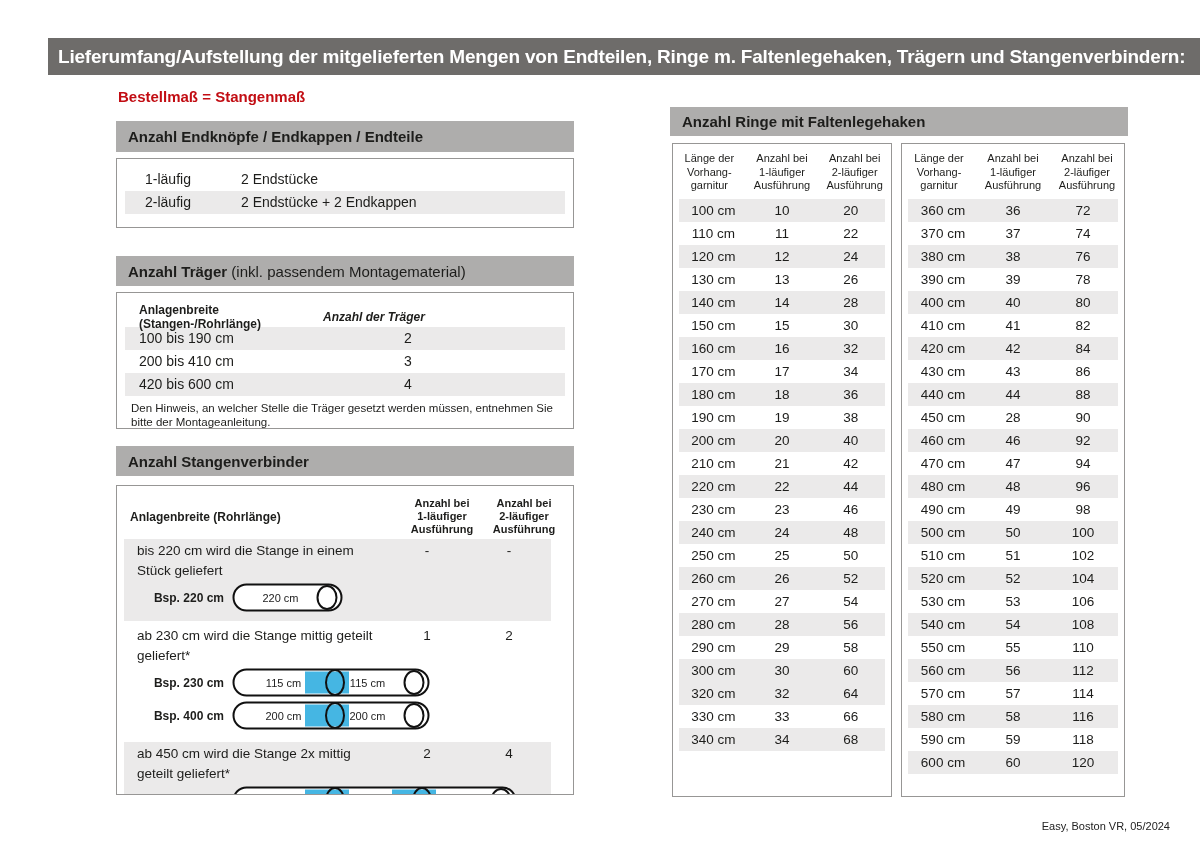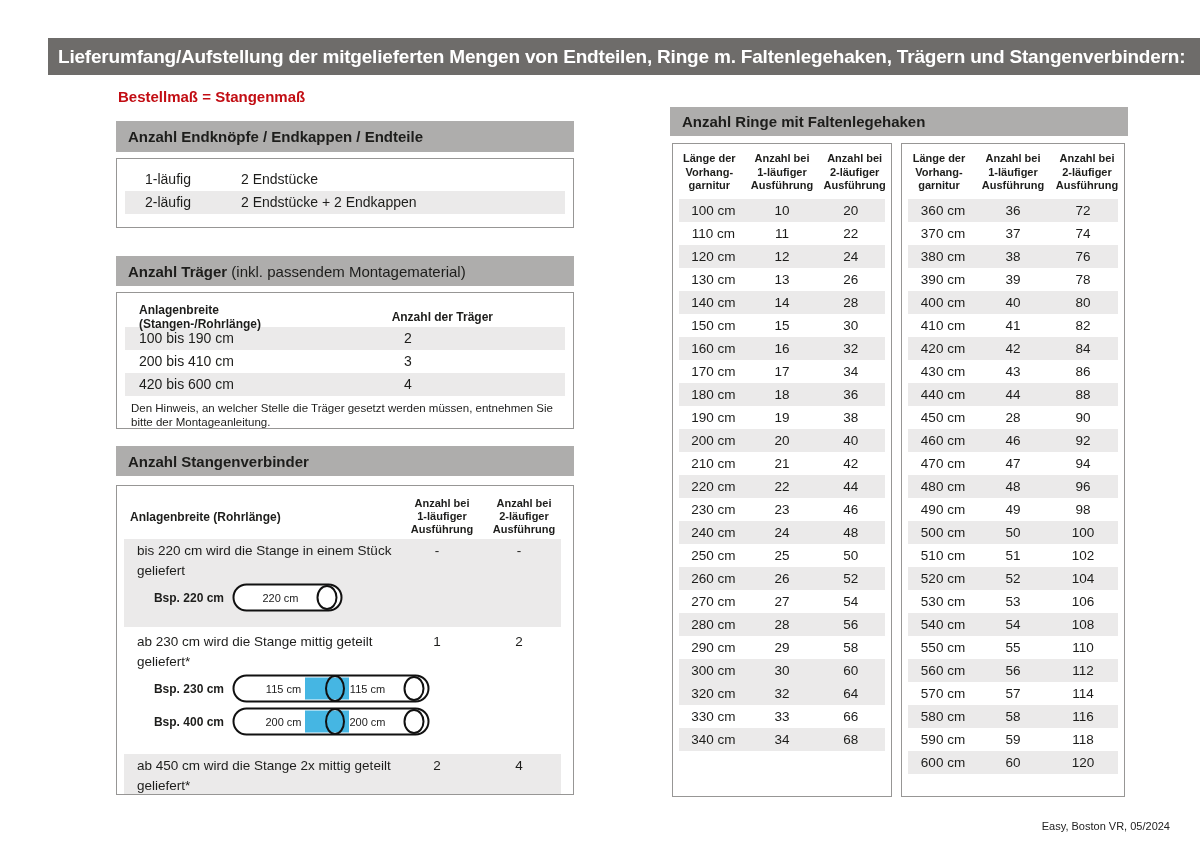--- a/index.html
+++ b/index.html
@@ -40,44 +40,44 @@
   .ringbox2{left:901px;top:143px;width:224px;height:654px;}
 
   
   .et-row{display:grid;grid-template-columns:96px 1fr;height:23px;line-height:23px;
     margin:0 8px;padding-left:20px;font-size:14px;}
   .et-row.stripe{background:var(--stripe);}
 
   
   .tg-head{display:grid;grid-template-columns:1fr 170px;padding:2px 80px 4px 22px;
     font-size:12px;font-weight:bold;height:26px;align-items:center;}
-  .tg-head .tc{text-align:right;}
+  .tg-head .tc{text-align:left;font-style:italic;}
   .tg-row{display:grid;grid-template-columns:1fr 170px;height:23px;line-height:23px;
     margin:0 8px;padding-left:14px;padding-right:72px;font-size:14px;}
   .tg-row.stripe{background:var(--stripe);}
   .tg-c2{text-align:center;}
   .tg-note{font-size:11.5px;line-height:14px;padding:5px 14px 0 14px;}
 
   
   .vb-head{display:grid;grid-template-columns:1fr 80px 84px;padding:8px 7px 0 7px;height:53px;
     align-items:center;}
   .vb-col-label{font-size:12px;font-weight:bold;padding-left:6px;}
   .vb-ch{font-size:11px;font-weight:bold;text-align:center;white-space:pre-line;line-height:13px;}
-  .vb-sec{margin:0 12px 3px 7px;padding:2px 0 13px 0;}
+  .vb-sec{margin:0 22px 3px 7px;padding:2px 0 7px 0;}
   .vb-sec.shaded{background:var(--stripe);}
   .vb-row{display:grid;grid-template-columns:1fr 80px 84px;font-size:13.5px;line-height:20px;}
   .vb-text{padding-left:13px;}
   .vb-val{text-align:center;}
   .rod-line{display:flex;align-items:center;height:33px;padding-left:12px;}
   .rod-label{width:88px;text-align:right;font-weight:bold;font-size:12px;margin-right:8px;flex:none;}
   .rod-holder{flex:none;display:flex;align-items:center;}
 
   
   .ring-head{display:grid;grid-template-columns:1fr 1fr 1fr;height:55px;padding-top:8px;}
-  .ring-th{font-size:11px;font-weight:bold;text-align:center;white-space:pre-line;line-height:13.5px;}
+  .ring-th{font-size:11px;font-weight:normal;text-align:center;white-space:pre-line;line-height:13.5px;}
   .ring-row{display:grid;grid-template-columns:1fr 1fr 1fr;height:23px;line-height:23px;
     margin:0 6px;font-size:13.5px;}
   .ring-row.stripe{background:var(--stripe);}
   .ring-row .rc{text-align:center;}
 
   .footer{
     position:absolute;left:950px;top:820px;width:220px;text-align:right;font-size:11px;color:#222;
   }
 </style>
 </head>

